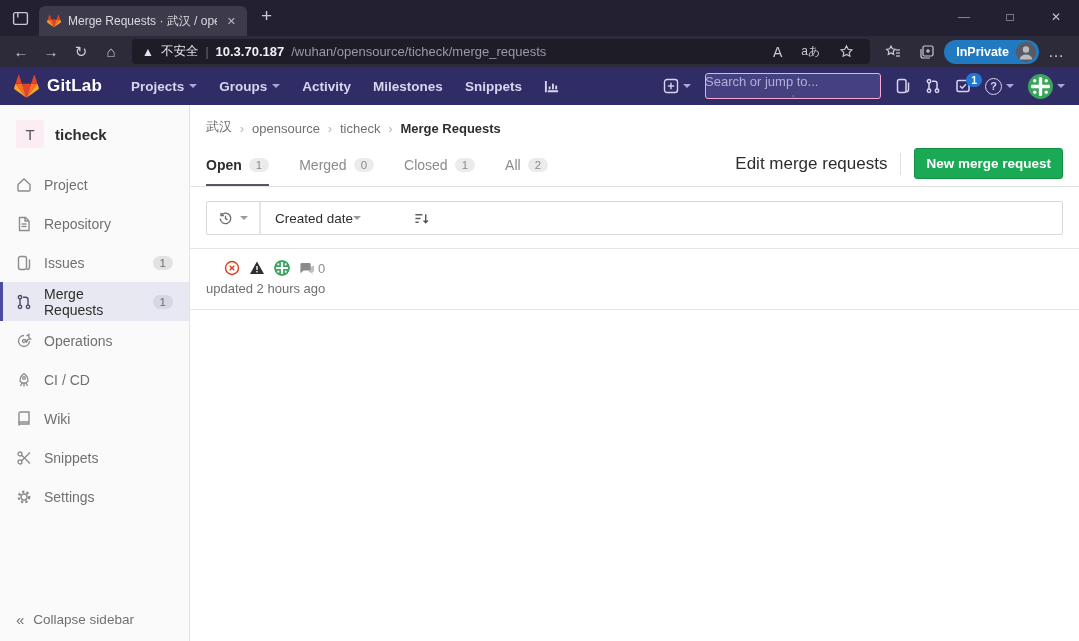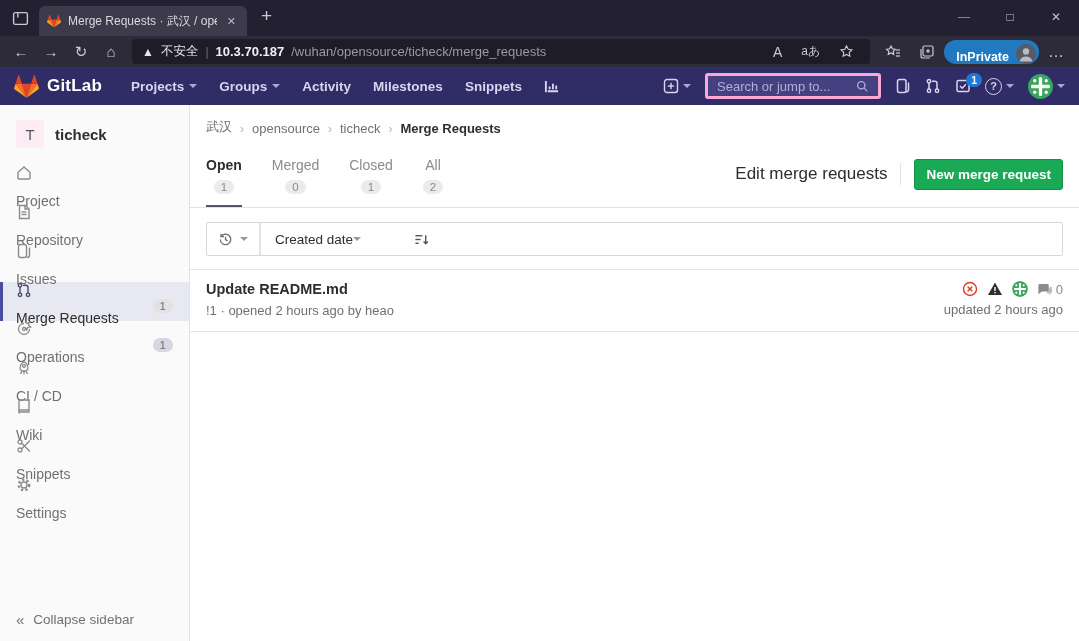--- a/index.html
+++ b/index.html
@@ -20,61 +20,61 @@
   .addressbar { height:31px; background:#2d2b3a; display:flex; align-items:center; padding:0 6px; }
   .nav-ico { width:30px; text-align:center; color:#c9c9d3; font-size:15px; cursor:pointer; flex:0 0 auto; }
   .url-field { flex:1; height:25px; background:#1d1c27; border-radius:4px; display:flex; align-items:center; padding:0 10px; margin:0 6px; gap:7px; min-width:0; }
   .warn-tri { color:#e4e4ea; font-size:12px; }
   .url-warn { color:#e4e4ea; font-size:12.5px; white-space:nowrap; }
   .url-sep { color:#6b6b7a; font-size:12px; }
   .url-host { color:#f0f0f5; font-size:13px; font-weight:600; }
   .url-path { color:#9a9aa8; font-size:13px; white-space:nowrap; overflow:hidden; flex:1; min-width:0; }
   .field-ico { color:#c9c9d3; font-size:13px; padding:0 6px; cursor:pointer; flex:0 0 auto; }
   .chrome-ico { color:#c9c9d3; font-size:14px; padding:0 9px; cursor:pointer; flex:0 0 auto; }
-  .inprivate { background:#2179c0; height:24px; border-radius:13px; display:flex; align-items:flex-end; padding:0 3px 0 12px; gap:7px; cursor:pointer; flex:0 0 auto; }
+  .inprivate { background:#2179c0; height:24px; border-radius:13px; display:flex; align-items:center; padding:0 3px 0 12px; gap:7px; cursor:pointer; flex:0 0 auto; }
   .inprivate-label { color:#fff; font-size:12.5px; font-weight:600; }
   .profile-circle { width:20px; height:20px; border-radius:50%; background:#585a66; display:flex; align-items:center; justify-content:center; overflow:hidden; }
 
   
   .gl-navbar { height:38px; background:#302c66; display:flex; align-items:center; padding:0 14px; }
   .gl-brand { color:#fff; font-size:17px; font-weight:700; margin:0 18px 0 8px; letter-spacing:.2px; }
   .gl-menu-item { color:#d8d5ee; font-size:13.5px; font-weight:600; margin:0 11px; display:flex; align-items:center; gap:5px; cursor:pointer; white-space:nowrap; }
   .gl-caret { border:4px solid transparent; border-top-color:#aba7d4; margin-top:4px; }
   .gl-spacer { flex:1; }
   .gl-right { display:flex; align-items:center; gap:14px; }
-  .gl-search { width:176px; height:26px; background:#454180; border:3px solid #f9a8d4; border-radius:3px; display:flex; align-items:center; padding:0 9px; gap:6px; }
+  .gl-search { width:176px; height:26px; background:#454180; border:1px solid #f9a8d4; border-radius:3px; display:flex; align-items:center; padding:0 9px; gap:6px;flex-direction:column; }
   .gl-search input { flex:1; background:transparent; border:0; outline:0; color:#d8d5ee; font-size:13px; min-width:0; font-family:"Liberation Sans", sans-serif; }
   .gl-search input::placeholder { color:#b2aed9; }
   .gl-ico { position:relative; color:#d8d5ee; cursor:pointer; display:flex; align-items:center; gap:4px; }
   .todo-badge { position:absolute; top:-5px; right:-11px; background:#1f78d1; color:#fff; font-size:10.5px; font-weight:700; border-radius:8px; padding:1px 5px; }
   .help-circle { width:17px; height:17px; border:1.6px solid #d8d5ee; border-radius:50%; display:flex; align-items:center; justify-content:center; font-size:11px; font-weight:700; color:#d8d5ee; }
 
   
   .content { display:flex; height:536px; background:#fff; }
 
   .sidebar { width:190px; background:#fafafa; border-right:1px solid #e3e3e3; position:relative; flex:0 0 auto; }
   .project-head { display:flex; align-items:center; gap:11px; padding:15px 16px 17px; cursor:pointer; }
   .project-avatar { width:28px; height:28px; background:#fdecf3; color:#555; border-radius:3px; display:flex; align-items:center; justify-content:center; font-size:15px; flex:0 0 auto; }
   .project-name { font-size:15px; font-weight:600; color:#2e2e2e; }
-  .side-item { display:flex; gap:12px; padding:0 16px; height:39px; color:#707070; font-size:14px; cursor:pointer; border-left:3px solid transparent; padding-left:13px;flex-direction:column; }
+  .side-item { display:flex; align-items:center; gap:12px; padding:0 16px; height:39px; color:#707070; font-size:14px; cursor:pointer; border-left:3px solid transparent; padding-left:13px; }
   .side-item .s-ico { color:#8c8c8c; flex:0 0 auto; }
   .side-item.active { background:#e8e8f2; border-left-color:#4b4ba3; color:#2e2e2e; }
   .side-item.active .s-ico { color:#4b4b6e; }
   .side-badge { margin-left:auto; background:#e2e2e2; color:#6e6e6e; border-radius:9px; font-size:11.5px; padding:1px 7px; }
   .side-item.active .side-badge { background:#d6d6e4; }
   .collapse-btn { position:absolute; left:0; right:0; bottom:0; padding:13px 16px; display:flex; align-items:center; gap:9px; color:#707070; font-size:13.5px; cursor:pointer; }
 
   .main { flex:1; display:flex; flex-direction:column; min-width:0; }
   .breadcrumbs { padding:13px 16px 3px; display:flex; align-items:flex-end; gap:8px; font-size:13px; color:#707070; }
   .crumb { cursor:pointer; white-space:nowrap; }
   .crumb-sep { color:#b5b5b5; font-size:12px; }
   .crumb-last { color:#2e2e2e; font-weight:600; cursor:default; }
 
   .mr-tabs { display:flex; align-items:center; padding:0 16px; border-bottom:1px solid #e1e1e1; margin-top:5px; }
-  .mr-tab { display:flex; align-items:center; gap:7px; padding:13px 0 11px; margin-right:30px; font-size:14px; color:#8b8b8b; border-bottom:2px solid transparent; cursor:pointer;flex-direction:column; }
+  .mr-tab { display:flex; align-items:center; gap:7px; padding:13px 0 11px; margin-right:30px; font-size:14px; color:#8b8b8b; border-bottom:2px solid transparent; cursor:pointer; }
   .mr-tab.active { color:#2e2e2e; font-weight:700; border-bottom-color:#55556e; }
   .count-badge { background:rgba(0,0,0,.08); color:#8b8b8b; border-radius:9px; padding:1px 7px; font-size:11.5px; font-weight:400; }
   .tabs-actions { margin-left:auto; display:flex; align-items:center; gap:13px; padding-bottom:3px; }
   .btn-plain { color:#2e2e2e; font-size:17px; cursor:pointer; white-space:nowrap; }
   .v-divider { width:1px; height:22px; background:#e1e1e1; }
   .btn-green { background:#1aaa55; color:#fff; font-size:13.5px; font-weight:600; padding:7px 11px; border-radius:3px; border:1px solid #168f46; cursor:pointer; white-space:nowrap; }
 
   .filter-row { margin:14px 16px 0; height:34px; border:1px solid #d8d8d8; border-radius:2px; display:flex; align-items:center; background:#fff; }
   .history-seg { height:100%; display:flex; align-items:center; gap:7px; padding:0 11px; border-right:1px solid #e5e5e5; color:#6e6e6e; cursor:pointer; }
   .mini-caret { border:4px solid transparent; border-top-color:#9a9a9a; margin-top:4px; }
@@ -426,24 +426,20 @@
             <line x1="1.5" y1="4" x2="9" y2="4"></line>
             <line x1="1.5" y1="8" x2="7" y2="8"></line>
             <line x1="1.5" y1="12" x2="5" y2="12"></line>
             <path d="M12.5 3.5v9m-2.3-2.3 2.3 2.3 2.3-2.3"></path>
           </svg>
       </span>
     </div>
 
     <div class="mr-list">
       <div class="mr-row">
-        <div class="mr-row-left">
-          <div class="mr-title">Update README.md</div>
-          <div class="mr-meta">!1 · opened 2 hours ago by heao</div>
-        </div>
         <div class="mr-row-right">
           <div class="mr-icons">
             <span>
               <svg width="16" height="16" viewBox="0 0 16 16" fill="none" stroke="#db3b21" stroke-width="1.4">
                   <circle cx="8" cy="8" r="6.5"></circle>
                   <path d="m5.7 5.7 4.6 4.6M10.3 5.7l-4.6 4.6"></path>
                 </svg>
             </span>
             <span>
               <svg width="16" height="16" viewBox="0 0 16 16">

